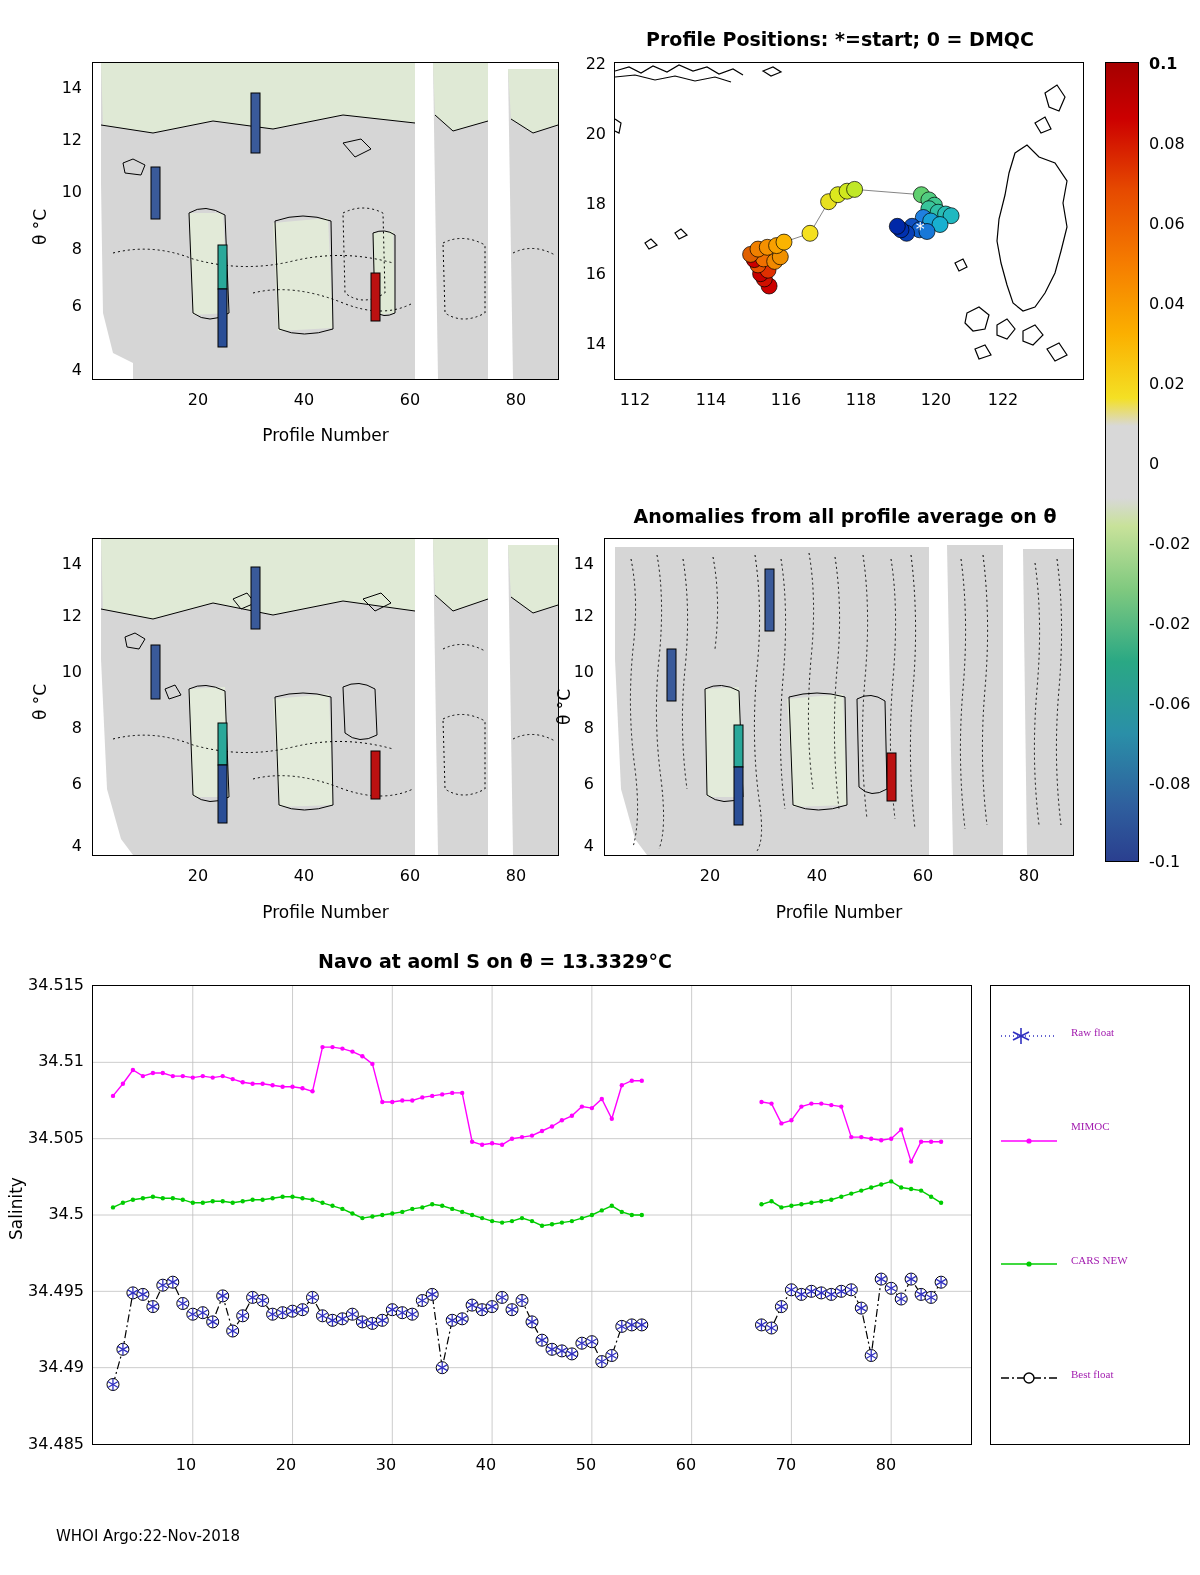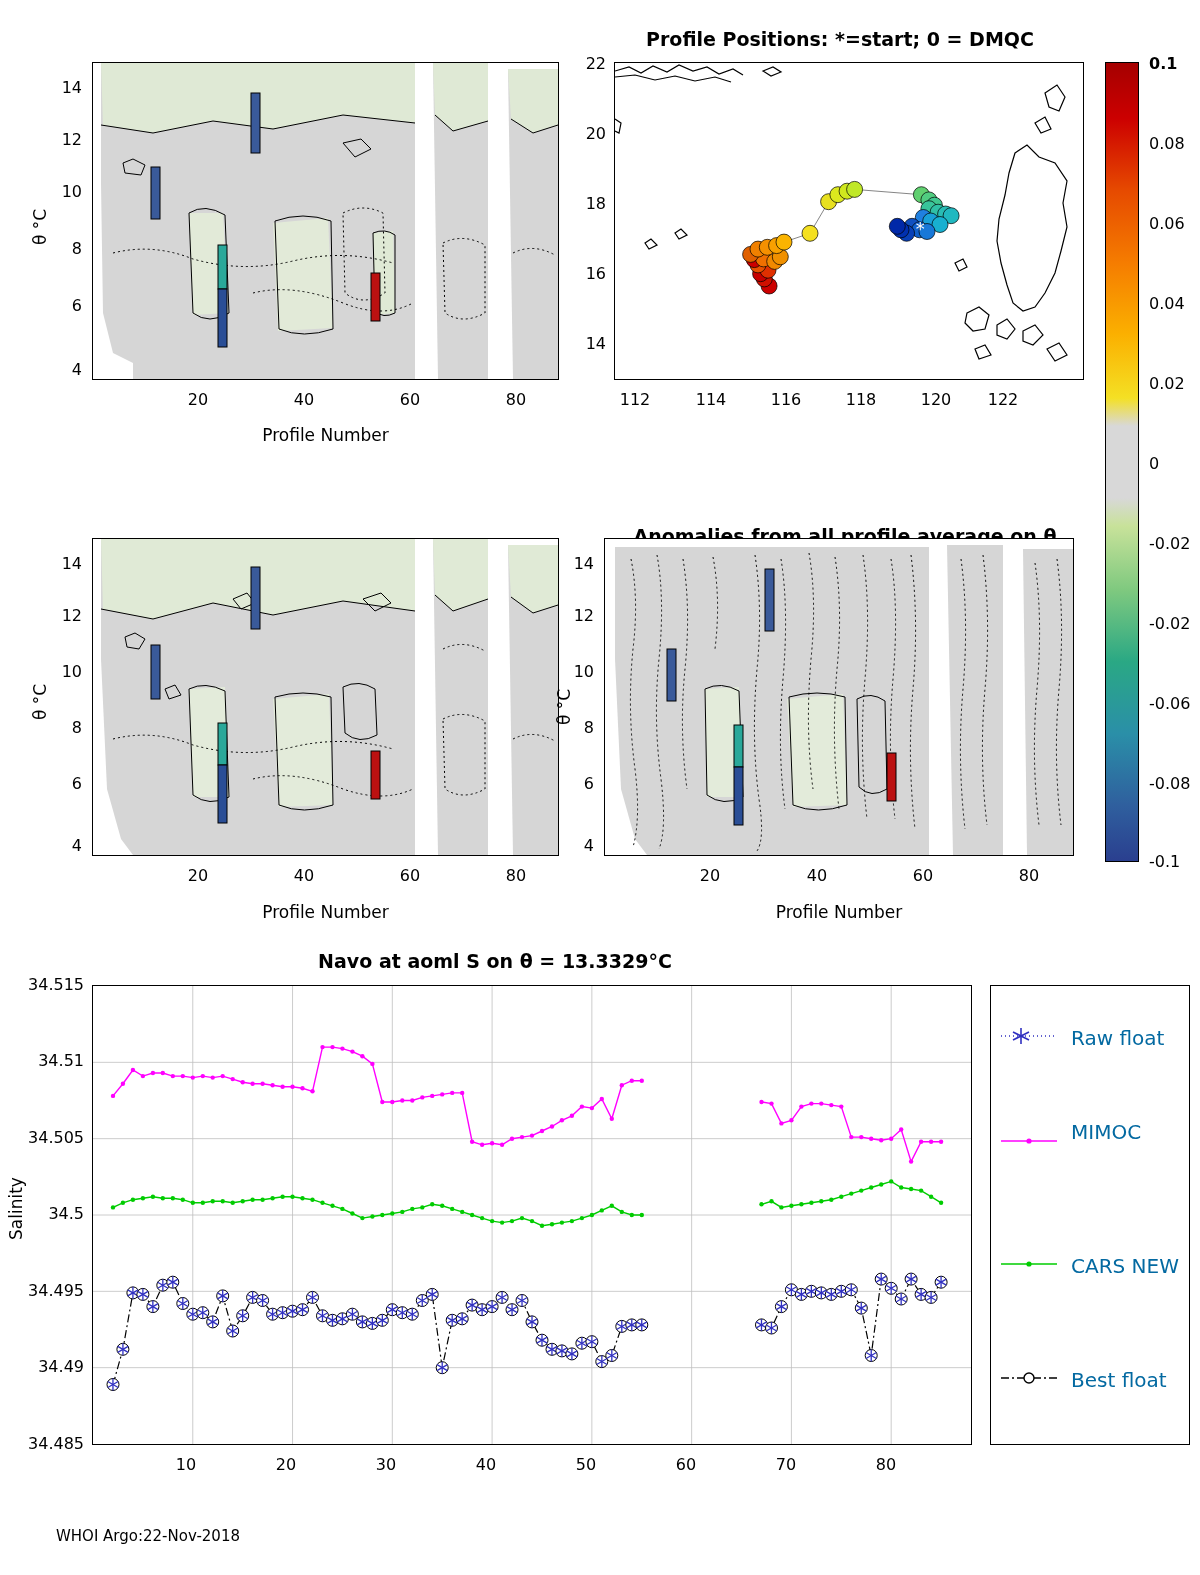--- a/index.html
+++ b/index.html
@@ -16,21 +16,21 @@
   .axis-title{font-size:17px;color:#000;text-align:center;}
   .tick{font-size:16px;color:#000;}
   .ax-box{position:absolute;border:1px solid #000;background:#fff;box-sizing:border-box;}
   .ylab{
     position:absolute;font-size:17px;color:#000;
     transform:rotate(-90deg);transform-origin:left top;white-space:nowrap;
   }
   .footer{position:absolute;font-size:15px;color:#000;}
   svg{display:block;}
   .legend-box{position:absolute;border:1px solid #000;background:#fff;box-sizing:border-box;}
-  .legend-label{position:absolute;font-size:20px;color:#0369a1;white-space:nowrap;}
+  .legend-label{position:absolute;font-size:11px;color:#a21caf;white-space:nowrap;font-family:Liberation Serif, serif;}
 </style>
 </head>
 <body>
 
 <div class="panel" style="left:0;top:0;width:600px;height:470px;">
 
   <div class="ylab" style="left:30px;top:245px;">θ °C</div>
 
   <div class="ax-box" style="left:92px;top:62px;width:467px;height:318px;">
     <svg width="465" height="316" viewBox="0 0 465 316">
@@ -274,21 +274,21 @@
 
   <div class="tick" style="position:absolute;left:178px;top:396px;width:40px;text-align:center;">20</div>
   <div class="tick" style="position:absolute;left:284px;top:396px;width:40px;text-align:center;">40</div>
   <div class="tick" style="position:absolute;left:390px;top:396px;width:40px;text-align:center;">60</div>
   <div class="tick" style="position:absolute;left:496px;top:396px;width:40px;text-align:center;">80</div>
 
   <div class="axis-title" style="position:absolute;left:92px;top:432px;width:467px;">Profile Number</div>
 </div>
 
 <div class="panel" style="left:590px;top:470px;width:510px;height:470px;">
-  <div class="title" style="position:absolute;left:0;top:35px;width:510px;margin-top:20px;">Anomalies from all profile average on θ</div>
+  <div class="title" style="position:absolute;left:0;top:35px;width:510px;">Anomalies from all profile average on θ</div>
 
   <div class="ylab" style="left:-36px;top:255px;">θ °C</div>
 
   <div class="ax-box" style="left:14px;top:68px;width:470px;height:318px;">
     <svg width="468" height="316" viewBox="0 0 468 316">
       <defs>
           <clipPath id="clipC">
             <rect x="0" y="0" width="468" height="316"></rect>
           </clipPath>
         </defs>

